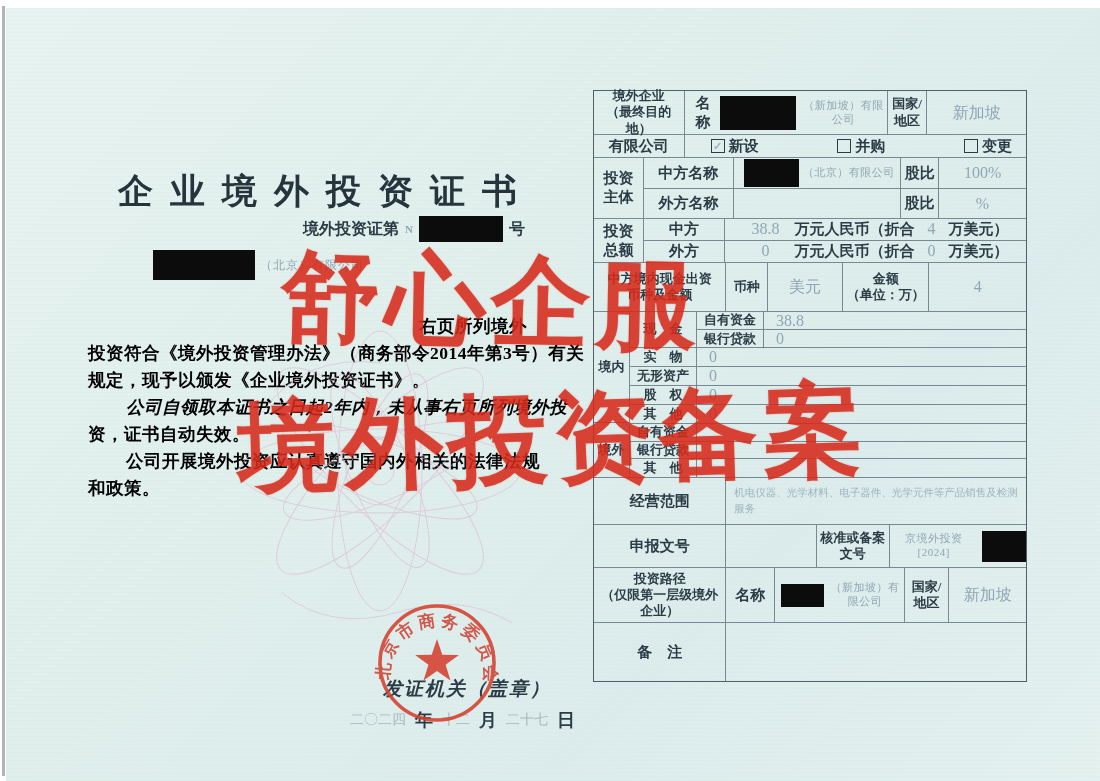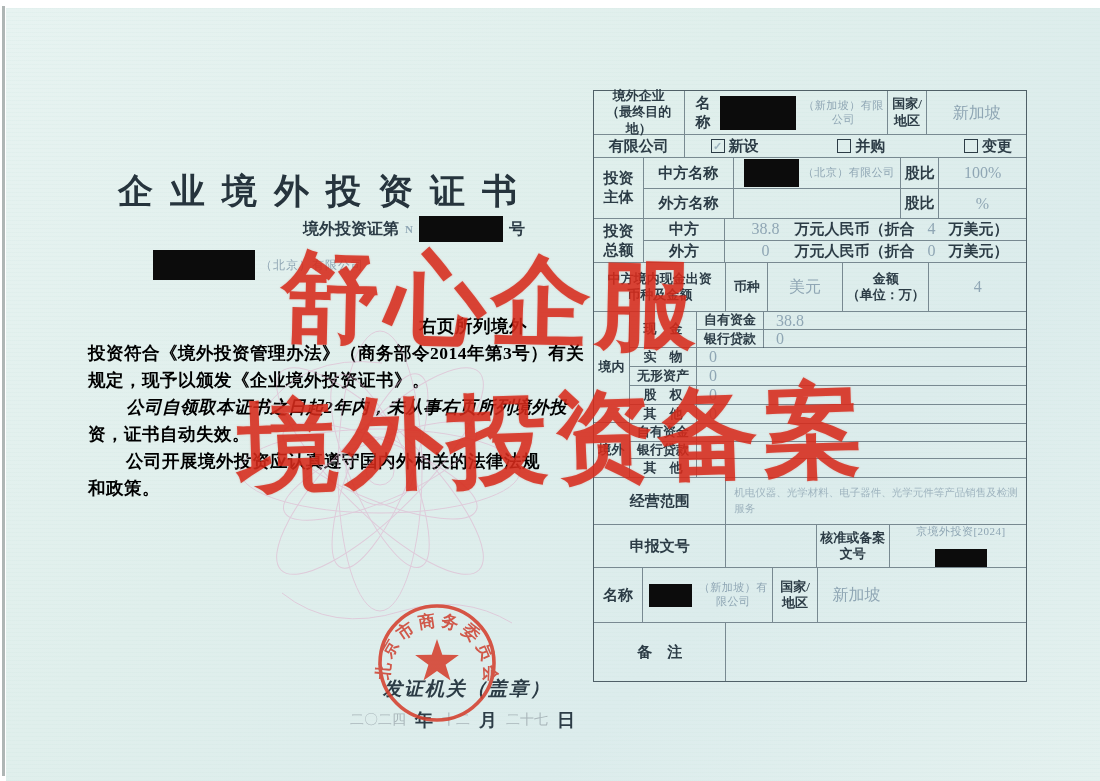--- a/index.html
+++ b/index.html
@@ -282,27 +282,30 @@
   <div class="band" style="height:47px;">
     <div class="c" style="width:133px;">经营范围</div>
     <div class="c lastc scopeval" style="width:301px;justify-content:flex-start;text-align:left;">机电仪器、光学材料、电子器件、光学元件等产品销售及检测服务</div>
   </div>
 
   <div class="band" style="height:43px;">
     <div class="c" style="width:133px;">申报文号</div>
     <div class="c" style="width:91px;"></div>
     <div class="c pre sm" style="width:73px;">核准或备案
 文号</div>
-    <div class="c lastc" style="width:137px;gap:10px;justify-content:flex-start;padding-left:6px;flex-direction:column;">
+    <div class="c lastc" style="width:137px;gap:10px;justify-content:flex-start;padding-left:6px;">
       <span class="fv11">京境外投资[2024]</span>
       <span class="redact" style="width:52px;height:31px;"></span>
     </div>
   </div>
 
   <div class="band" style="height:55px;">
+    <div class="c pre sm" style="width:133px;">投资路径
+（仅限第一层级境外
+企业）</div>
     <div class="c" style="width:49px;">名称</div>
     <div class="c" style="width:130px;gap:3px;justify-content:flex-start;padding-left:6px;">
       <span class="redact" style="width:57px;height:23px;"></span>
       <span class="fv11">（新加坡）有限公司</span>
     </div>
     <div class="c pre sm" style="width:45px;">国家/
 地区</div>
     <div class="c lastc fv12" style="width:77px;">新加坡</div>
   </div>
 

